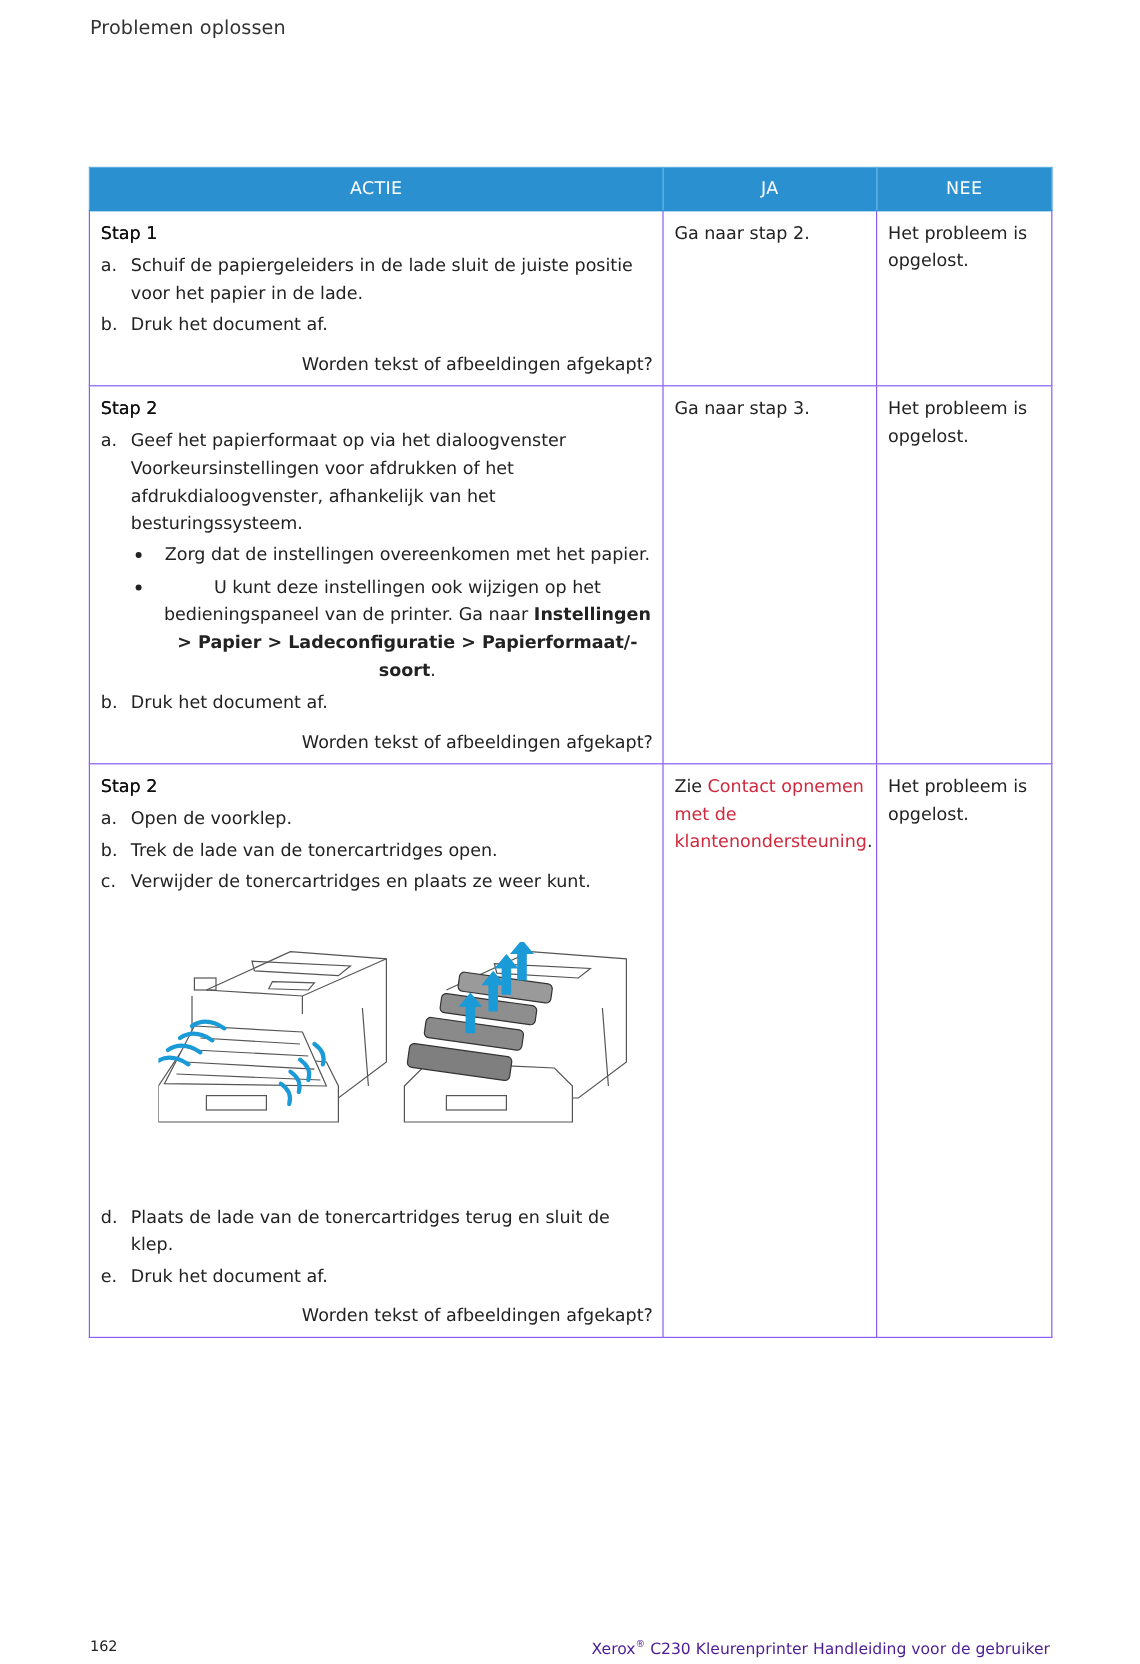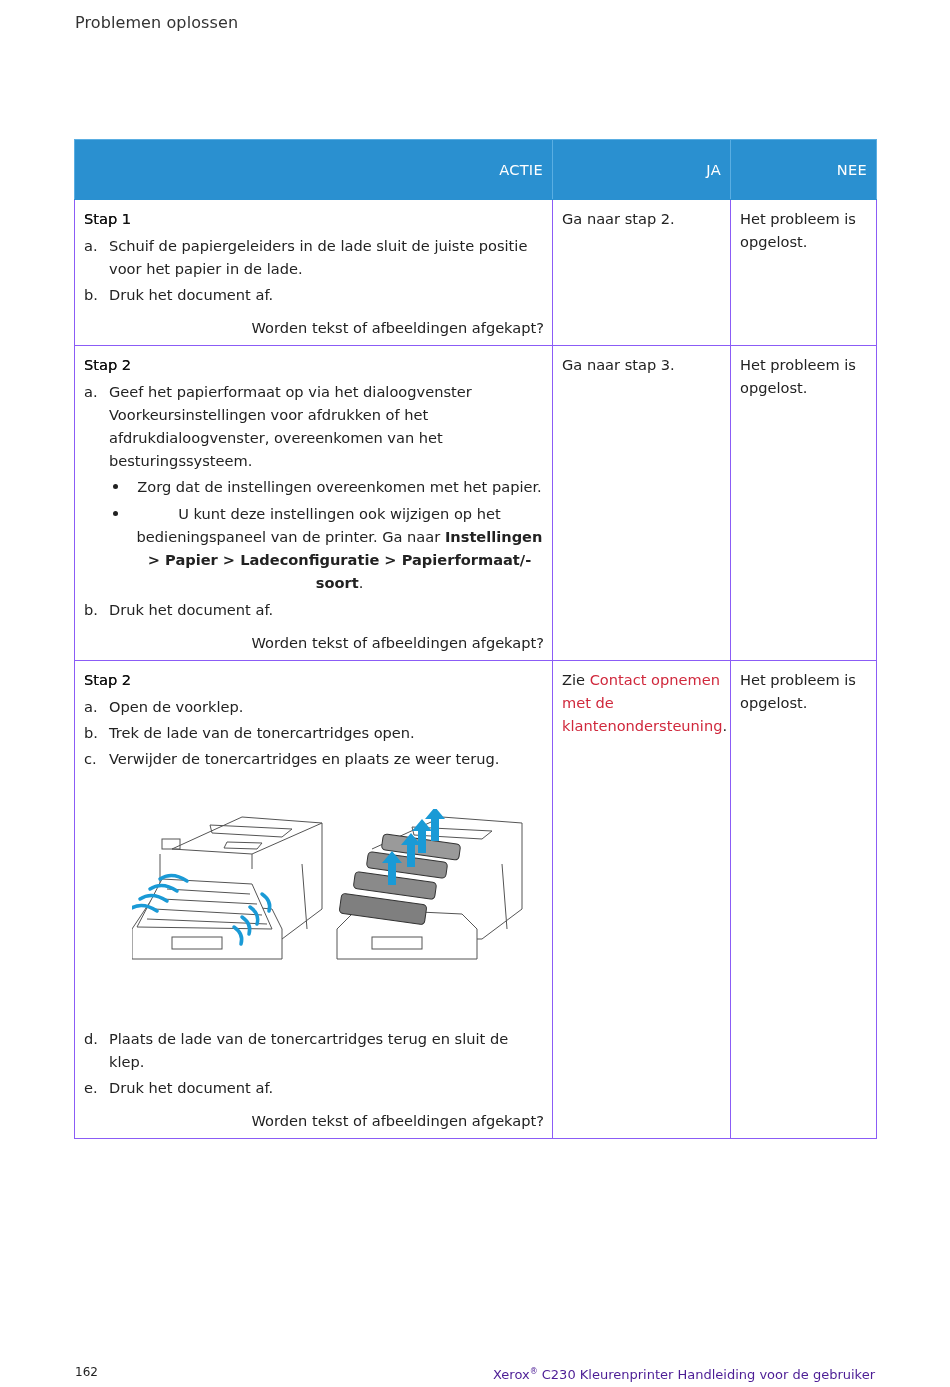--- a/index.html
+++ b/index.html
@@ -10,22 +10,22 @@
   .running-header {
     position: absolute; left: 75px; top: 13px;
     font-size: 16px; color: #333333; letter-spacing: 0.1px;
   }
   table.doc-table {
     position: absolute; left: 74px; top: 139px; width: 802px;
     border-collapse: collapse; table-layout: fixed;
     font-size: 14.6px; line-height: 23px;
   }
   table.doc-table th {
-    background: #2a90d0; color: #ffffff; text-align: right;
-    font-weight: normal; font-size: 14.6px; height: 35px; padding: 12px 9px;
+    background: #2a90d0; color: #ffffff; text-align: center;
+    font-weight: normal; font-size: 14.6px; height: 35px; padding: 0 9px;
     border: 1px solid #5aaee2; border-bottom: 1px solid #2a90d0;
     letter-spacing: 0.3px;
   }
   table.doc-table td {
     border: 1px solid #8b5cf6; vertical-align: top; padding: 7px 8px 6px 9px;
   }
   col.c1 { width: 478px; } col.c2 { width: 178px; } col.c3 { width: 146px; }
   .step-title { font-weight: bold; font-weight: 600; margin: 0; }
   .step-title { font-weight: normal; color: #111; text-shadow: 0 0 0.4px #111; }
   ol.steps { list-style: none; margin: 4px 0 0 0; padding: 0; }
@@ -84,21 +84,21 @@
       <td>Ga naar stap 2.</td>
       <td>Het probleem is opgelost.</td>
     </tr>
 
     <tr>
       <td>
         <p class="step-title">Stap 2</p>
         <ol class="steps">
           <li>
             <span class="marker">a.</span>
-            <span>Geef het papierformaat op via het dialoogvenster Voorkeursinstellingen voor afdrukken of het afdrukdialoogvenster, overeenkomen van het besturingssysteem.</span>
+            <span>Geef het papierformaat op via het dialoogvenster Voorkeursinstellingen voor afdrukken of het afdrukdialoogvenster, afhankelijk van het besturingssysteem.</span>
             <ul class="bullets">
               <li>
                 <span class="dot"></span>
                 <span>Zorg dat de instellingen overeenkomen met het papier.</span>
               </li>
               <li>
                 <span class="dot"></span>
                 <span>U kunt deze instellingen ook wijzigen op het bedieningspaneel van de printer. Ga naar </span><span class="bold">Instellingen &gt; Papier &gt; Ladeconfiguratie &gt; Papierformaat/-soort</span><span>.</span>
               </li>
             </ul>
@@ -121,21 +121,21 @@
           <li>
             <span class="marker">a.</span>
             <span>Open de voorklep.</span>
           </li>
           <li>
             <span class="marker">b.</span>
             <span>Trek de lade van de tonercartridges open.</span>
           </li>
           <li>
             <span class="marker">c.</span>
-            <span>Verwijder de tonercartridges en plaats ze weer terug.</span>
+            <span>Verwijder de tonercartridges en plaats ze weer kunt.</span>
           </li>
         </ol>
 
         <div class="illustration-wrap">
           <svg width="400" height="160" viewBox="0 0 400 160">
             <g fill="none" stroke="#555" stroke-width="1">
               <path d="M40 40 L110 8 L190 14 L190 100 L150 130 L140 130"></path>
               <path d="M40 40 L120 45 L190 14"></path>
               <path d="M120 45 L120 60"></path>
               <path d="M78 16 L160 20 L150 28 L80 24 Z"></path>

